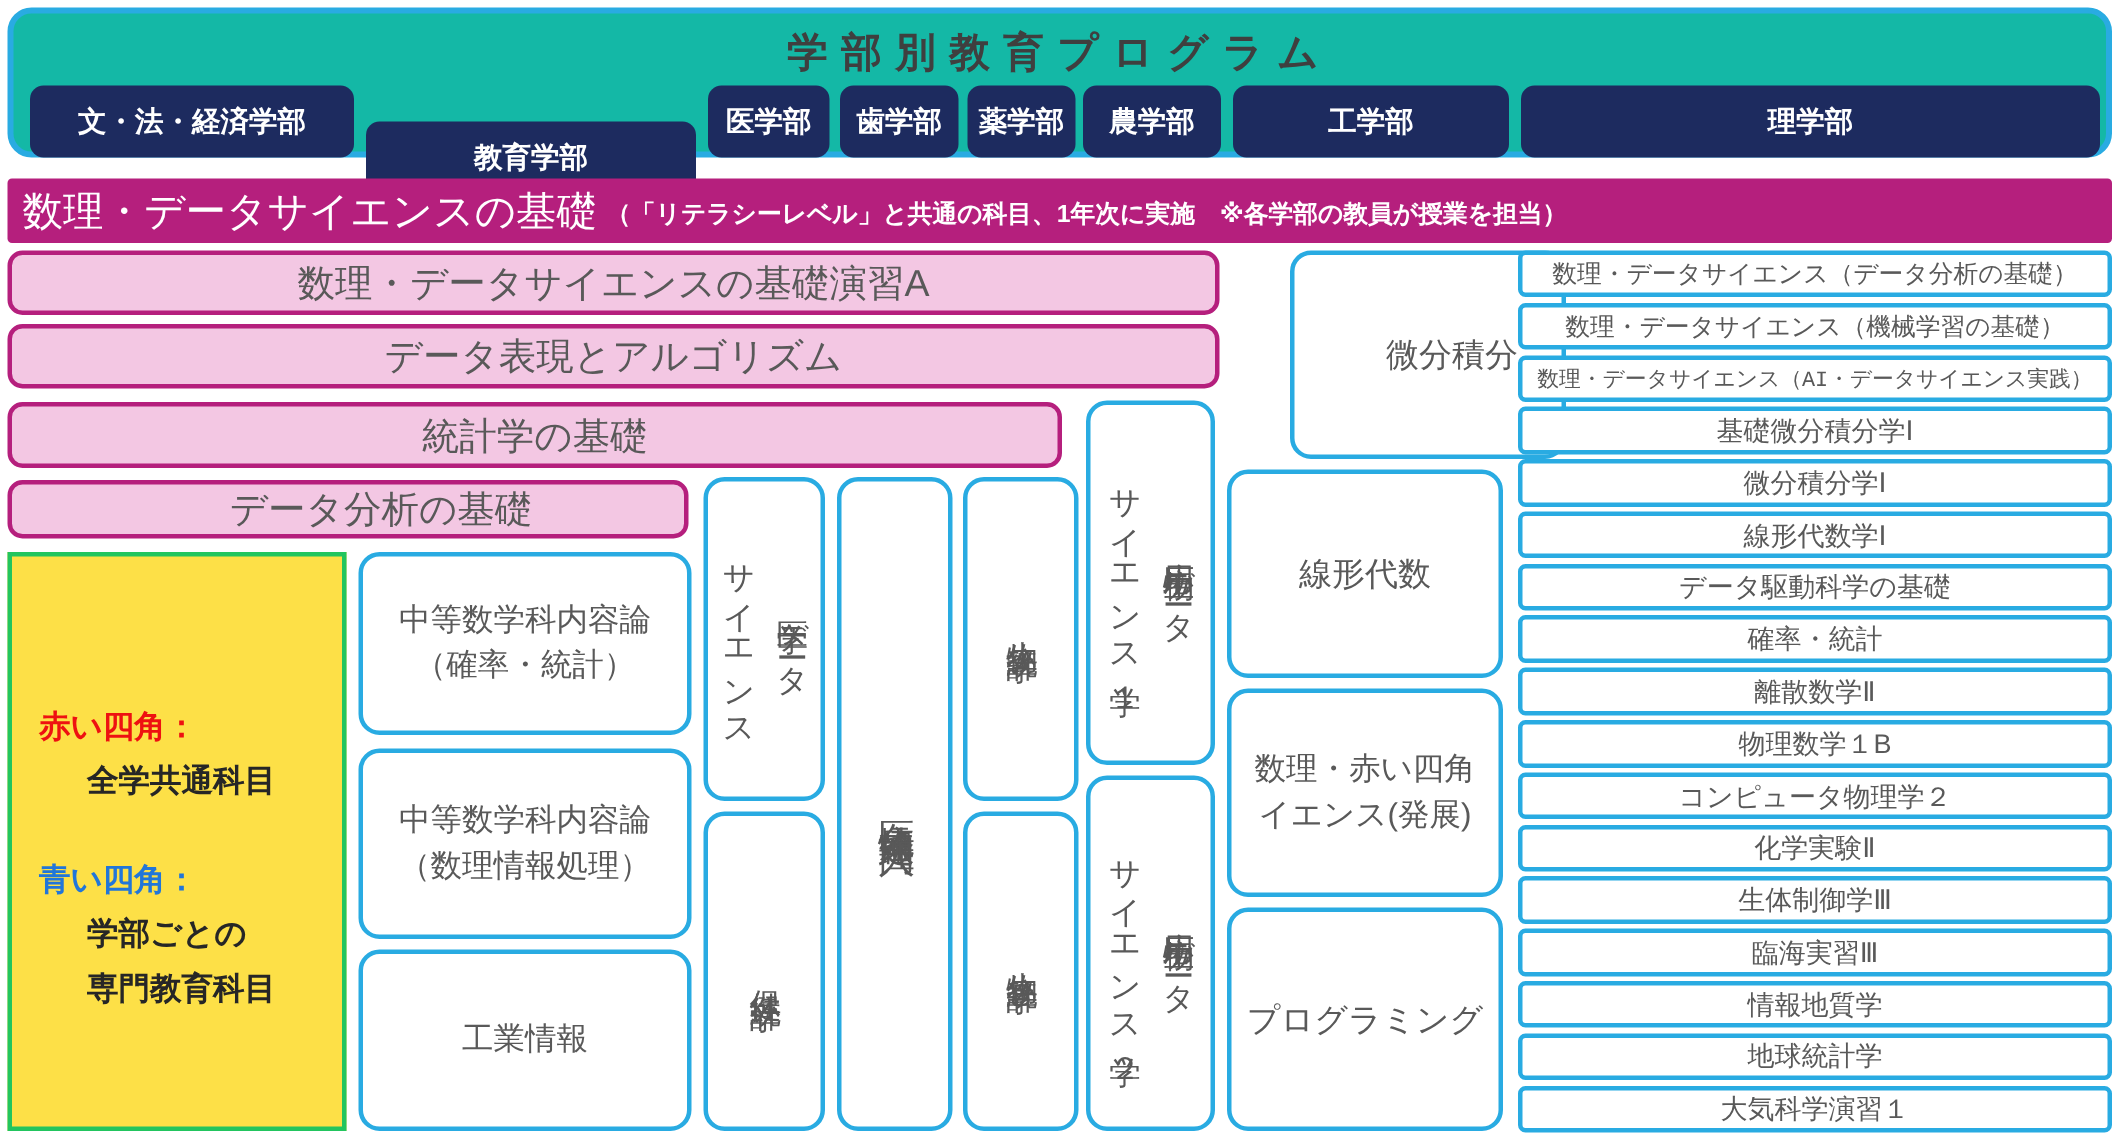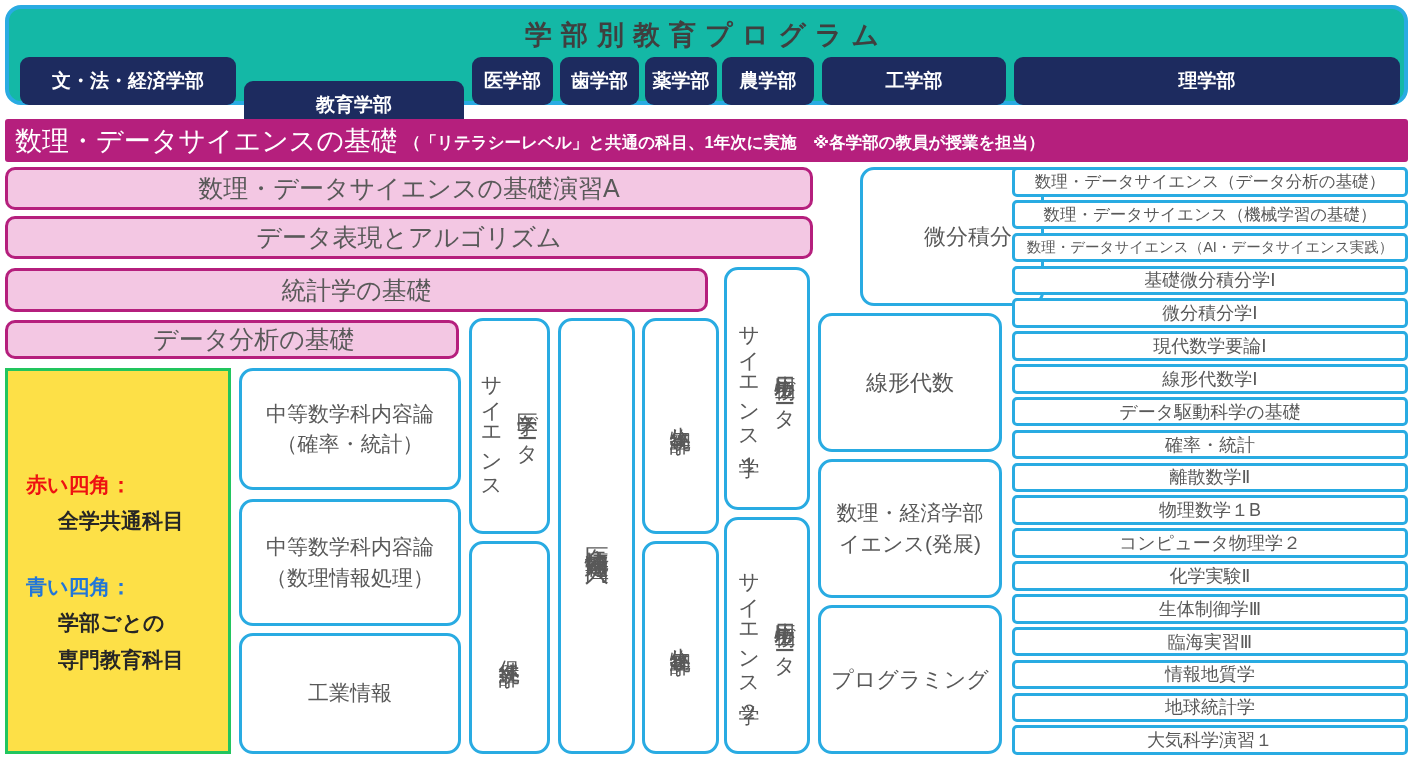--- a/index.html
+++ b/index.html
@@ -47,21 +47,21 @@
   .vert-big{font-size:24px;}
   .eng-box{font-size:22px;}
   
   .science-list{display:flex;flex-direction:column;gap:3.3px;}
   .right-item{
     flex:1;background:#fff;border:3px solid var(--cyan);border-radius:5px;
     color:var(--text_gray);display:flex;align-items:center;justify-content:center;
     font-size:18px;white-space:nowrap;overflow:hidden;
   }
   .right-item:nth-child(-n+2){font-size:16.5px;}
-  .right-item:nth-child(3){font-size:14.5px;}
+  .right-item:nth-child(3){font-size:14.5px;font-family:Liberation Mono, monospace;}
   
   .legend-frame{border:3px solid #22c55e;background:#fde047;}
   .legend-line{position:absolute;font-weight:bold;font-size:21px;color:#262626;white-space:pre-line;line-height:1.75;}
   .red{color:var(--legend_red);}
   .blue{color:var(--legend_blue);}
 </style>
 </head>
 <body>
 
 <div>
@@ -111,31 +111,30 @@
   <div class="abs cyan-box vert" style="left:642px;top:318px;width:77px;height:216px;">生物統計学Ａ</div>
   <div class="abs cyan-box vert" style="left:642px;top:541px;width:77px;height:213px;">生物統計学Ｂ</div>
 
   <div class="abs cyan-box vert" style="left:724px;top:267px;width:86px;height:243px;">応用生物データ
 サイエンス学１</div>
   <div class="abs cyan-box vert" style="left:724px;top:517px;width:86px;height:237px;">応用生物データ
 サイエンス学２</div>
 
   <div class="abs cyan-box eng-box" style="left:860px;top:167px;width:184px;height:139px;padding-left:32px;">微分積分</div>
   <div class="abs cyan-box eng-box" style="left:818px;top:313px;width:184px;height:139px;">線形代数</div>
-  <div class="abs cyan-box" style="left:818px;top:459px;width:184px;height:139px;">数理・経済学部
+  <div class="abs cyan-box" style="left:818px;top:459px;width:184px;height:139px;">数理・赤い四角
 イエンス(発展)</div>
   <div class="abs cyan-box eng-box" style="left:818px;top:605px;width:184px;height:149px;">プログラミング</div>
 
   <div class="abs science-list" style="left:1012px;top:167px;width:396px;height:588px;">
     <div class="right-item">数理・データサイエンス（データ分析の基礎）</div>
     <div class="right-item">数理・データサイエンス（機械学習の基礎）</div>
     <div class="right-item">数理・データサイエンス（AI・データサイエンス実践）</div>
     <div class="right-item">基礎微分積分学Ⅰ</div>
     <div class="right-item">微分積分学Ⅰ</div>
-    <div class="right-item">現代数学要論Ⅰ</div>
     <div class="right-item">線形代数学Ⅰ</div>
     <div class="right-item">データ駆動科学の基礎</div>
     <div class="right-item">確率・統計</div>
     <div class="right-item">離散数学Ⅱ</div>
     <div class="right-item">物理数学１B</div>
     <div class="right-item">コンピュータ物理学２</div>
     <div class="right-item">化学実験Ⅱ</div>
     <div class="right-item">生体制御学Ⅲ</div>
     <div class="right-item">臨海実習Ⅲ</div>
     <div class="right-item">情報地質学</div>

